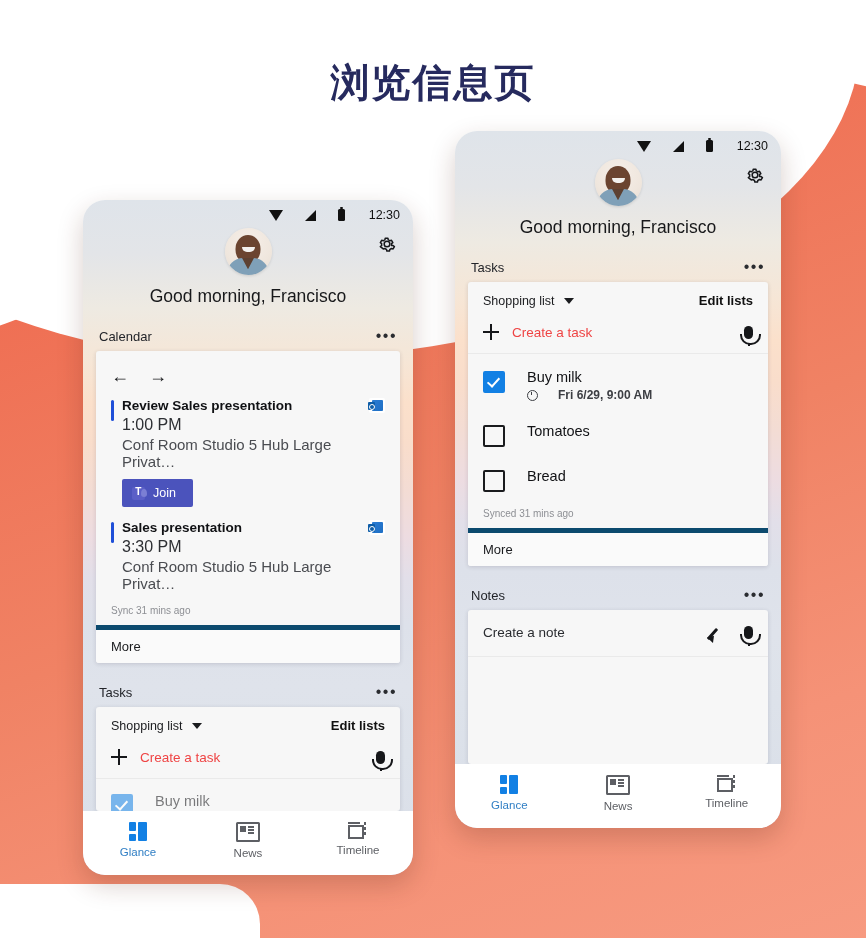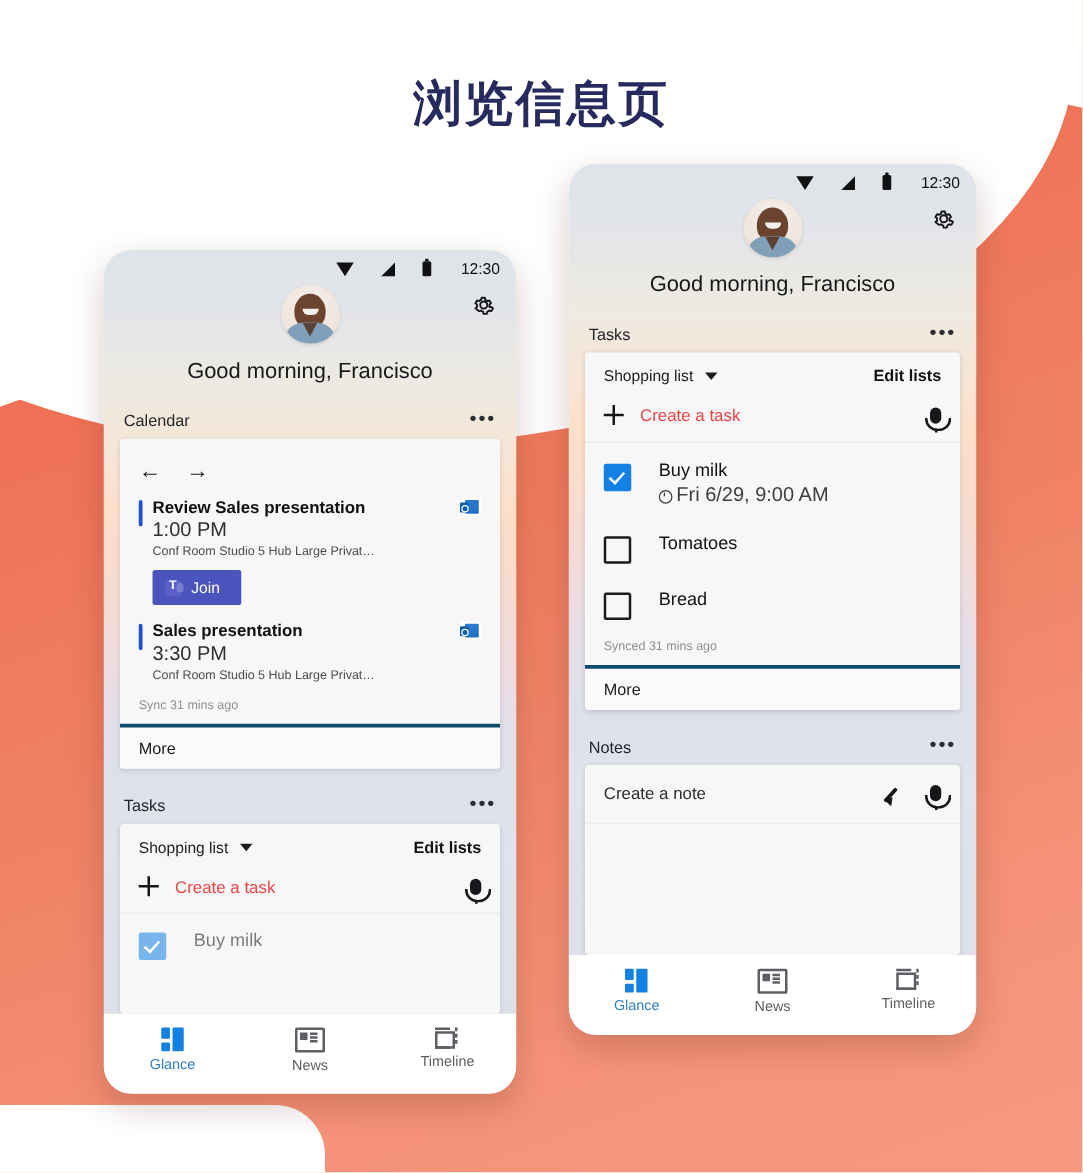--- a/index.html
+++ b/index.html
@@ -105,41 +105,41 @@
   .cal-top{display:flex;justify-content:space-between;align-items:flex-start;}
   .cal-date{font-size:16.5px;font-weight:bold;color:#101114;}
   .cal-sub{font-size:11px;color:#44464b;margin-top:3px;}
   .cal-arrows{display:flex;gap:20px;font-size:18px;color:#16171a;line-height:1;padding-top:3px;}
   .arw{cursor:pointer;}
 
   .event{position:relative;padding-left:11px;margin-top:13px;}
   .ebar{position:absolute;left:0;top:2px;width:3px;height:21px;background:#1f4fd8;border-radius:2px;}
   .etitle{font-size:13.5px;font-weight:bold;color:#101114;}
   .etime{font-size:16px;color:#2d2f33;margin-top:3px;}
-  .eloc{font-size:10px;color:#4a4c51;margin-top:2px;}
+  .eloc{font-size:15px;color:#4a4c51;margin-top:2px;}
   .outlook-ic{
     position:absolute;right:0;top:0;width:16px;height:15px;background:#fff;border-radius:2px;
     display:flex;align-items:center;justify-content:center;
   }
   .ol-sq{width:11px;height:11px;background:linear-gradient(135deg,#2b7cd3 0%,#1f6fc4 100%);border-radius:1px;position:relative;}
   .ol-sq:before{content:"";position:absolute;left:-4px;top:1.5px;width:7px;height:8px;background:#0f5ea8;border-radius:1px;}
   .ol-sq:after{content:"";position:absolute;left:-2.5px;top:3.5px;width:4px;height:4px;border:1.1px solid #fff;border-radius:50%;}
 
   .join-btn{
     margin-top:9px;display:inline-flex;align-items:center;gap:8px;
     background:#4b53bc;color:#fff;font-size:12.5px;
     padding:7px 17px 7px 10px;border-radius:2px;cursor:pointer;
   }
   .teams-ic{width:13px;height:13px;background:#5b5fc7;border-radius:2px;position:relative;display:inline-block;}
   .teams-ic:before{content:"T";position:absolute;left:3.3px;top:-1px;font-size:10px;font-weight:bold;color:#fff;}
   .teams-ic:after{content:"";position:absolute;right:-2px;top:2px;width:6px;height:8px;background:#7b7fd4;border-radius:50% 50% 50% 50%/60% 60% 40% 40%;}
 
   .sync{font-size:10px;color:#8d8f94;margin-top:13px;}
   .card-more{
-    border-top:3px solid #0c4a6e;background:#fafafa;
+    border-top:5px solid #0c4a6e;background:#fafafa;
     padding:9px 15px;font-size:13px;color:#1a1b1e;cursor:pointer;
   }
 
   
   .task-head{display:flex;justify-content:space-between;align-items:center;padding:11px 15px 4px 15px;}
   .tl-sel{display:flex;align-items:center;gap:9px;font-size:12.5px;color:#1b1c1f;cursor:pointer;text-align:center;}
   .caret{width:0;height:0;border-left:5px solid transparent;border-right:5px solid transparent;border-top:6px solid #1b1c1f;}
   .edit-lists{font-size:13px;font-weight:bold;color:#111;cursor:pointer;}
 
   .create-row{
@@ -153,21 +153,21 @@
   .create-lbl{font-size:13.5px;color:#ef4444;flex:1;}
   .mic{width:9px;height:13px;background:#16171a;border-radius:5px;position:relative;cursor:pointer;}
   .mic:before{content:"";position:absolute;left:-4px;top:8px;width:17px;height:9px;border:2px solid #16171a;border-top:none;border-radius:0 0 10px 10px;}
   .mic:after{content:"";position:absolute;left:3.5px;top:17px;width:2px;height:3px;background:#16171a;}
 
   .task-row{display:flex;align-items:flex-start;padding:13px 15px 4px 15px;}
   .chk{width:18px;height:18px;border:2px solid #1a1b1e;border-radius:2px;margin-right:22px;margin-top:2px;cursor:pointer;flex:none;}
   .chk.done{background:#1280e4;border-color:#1280e4;position:relative;}
   .chk.done:after{content:"";position:absolute;left:5px;top:1.5px;width:5px;height:10px;border:solid #fff;border-width:0 2.2px 2.2px 0;transform:rotate(42deg);}
   .tk-title{font-size:14.5px;color:#111215;}
-  .tk-sub{font-size:16px;color:#3c3e43;margin-top:3px;display:flex;align-items:center;gap:3px;}
+  .tk-sub{font-size:12px;color:#3c3e43;margin-top:3px;display:flex;align-items:center;gap:20px;font-weight:bold;}
   .alarm{width:9px;height:9px;border:1.3px solid #3c3e43;border-radius:50%;position:relative;display:inline-block;}
   .alarm:before{content:"";position:absolute;left:3.2px;top:1.3px;width:1.2px;height:3.4px;background:#3c3e43;}
 
   
   .note-row{display:flex;align-items:center;padding:15px 15px 16px 15px;border-bottom:1px solid #eaeaea;}
   .note-lbl{font-size:13.5px;color:#2a2c30;flex:1;}
   .pencil{width:15px;height:15px;position:relative;margin-right:20px;cursor:pointer;}
   .pencil:before{content:"";position:absolute;left:2px;top:2px;width:3px;height:14px;background:#16171a;transform:rotate(42deg);border-radius:1px;}
   .pencil:after{content:"";position:absolute;left:-1px;bottom:-1px;width:0;height:0;border-left:4px solid transparent;border-right:4px solid transparent;border-bottom:6px solid #16171a;transform:rotate(42deg);}
 

